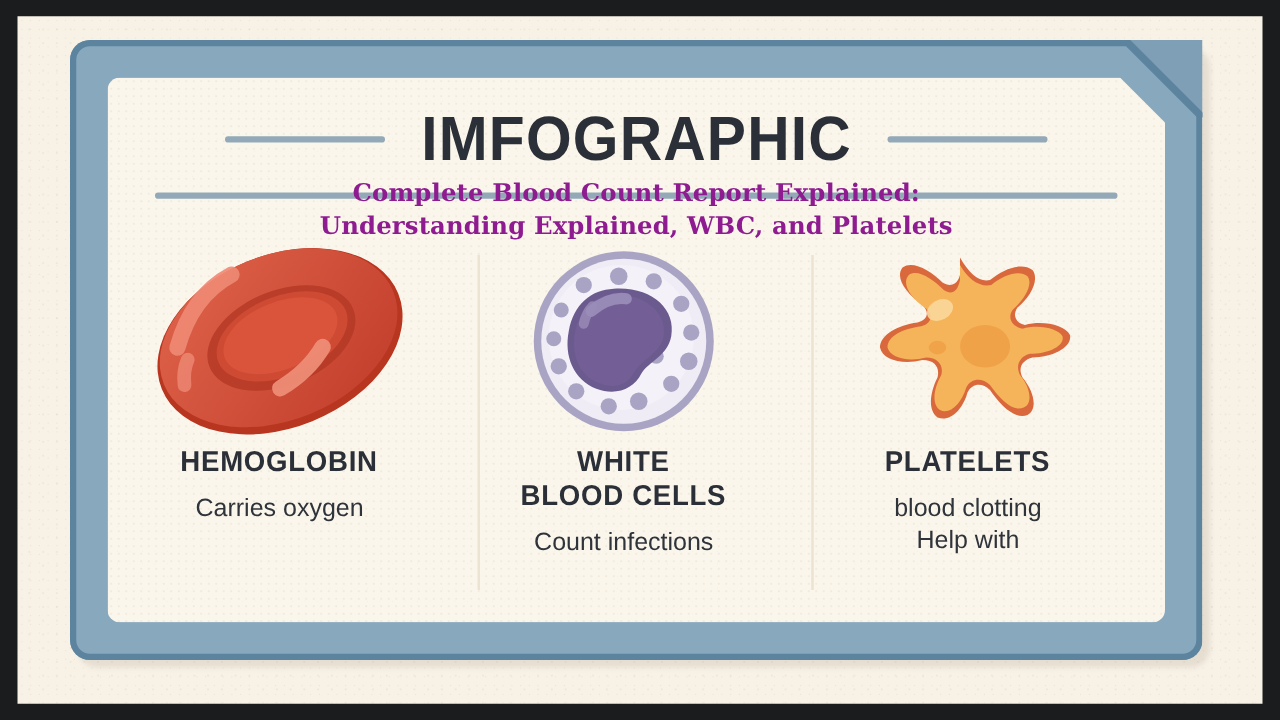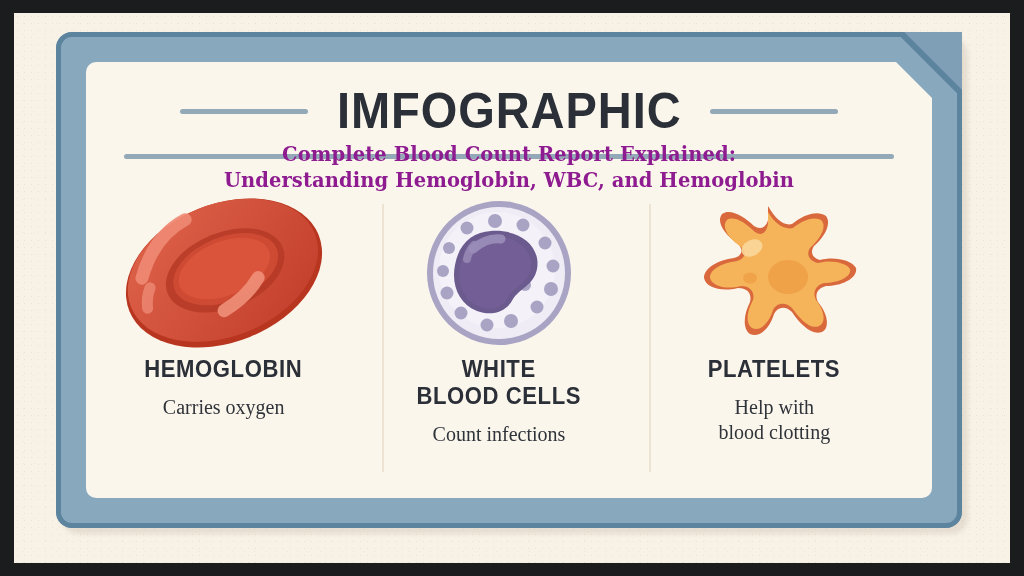--- a/index.html
+++ b/index.html
@@ -222,21 +222,21 @@
   }
   .desc {
     margin-top: 12px;
     font-family: "Liberation Sans", sans-serif;
     font-weight: 400;
     font-size: 20px;
     color: #2f333a;
     text-align: center;
     line-height: 1.25;
   }
-  .desc span { display: block; font-family: Liberation Serif, serif; }
+  .desc span { display: block; }
 </style>
 </head>
 <body>
 
 <div id="stage">
 
   <div id="page"></div>
 
   <div id="frame-shadow"></div>
   <div id="frame"></div>
@@ -254,21 +254,21 @@
     <div class="head-row">
       <div class="rule rule-left"></div>
       <div id="title">IMFOGRAPHIC</div>
       <div class="rule rule-right"></div>
     </div>
 
     <div id="rule-long"></div>
 
     <div id="subtitle">
       <span class="l1">Complete Blood Count Report Explained:</span>
-      <span class="l2">Understanding Hemoglobin, WBC, and Hemoglobin</span>
+      <span class="l2">Understanding Explained, WBC, and Platelets</span>
     </div>
 
     <div id="cols">
 
       <div class="divider" id="div1"></div>
       <div class="divider" id="div2"></div>
 
       <div class="col">
         <div class="art">
           <svg width="214" height="150" viewBox="0 0 214 150">
@@ -403,20 +403,20 @@
               <ellipse cx="-24" cy="6" rx="7" ry="5.5" fill="#f0a047" opacity="0.85"></ellipse>
             </g>
           </svg>
         </div>
 
         <div class="label">
           <span>PLATELETS</span>
         </div>
 
         <div class="desc">
+          <span>blood clotting</span>
           <span>Help with</span>
-          <span>blood clotting</span>
         </div>
       </div>
 
     </div>
   </div>
 </div>
 
 </body></html>

